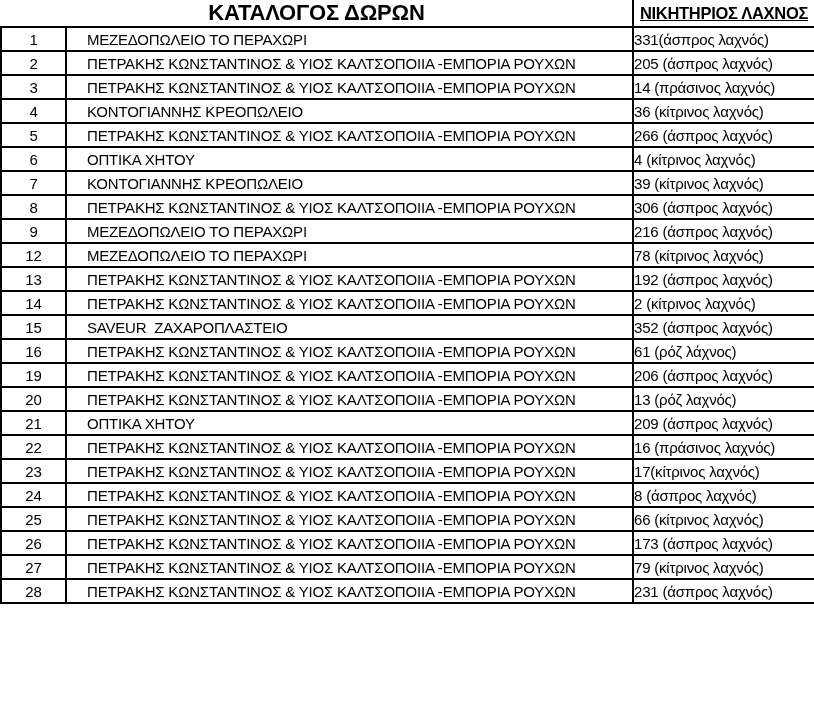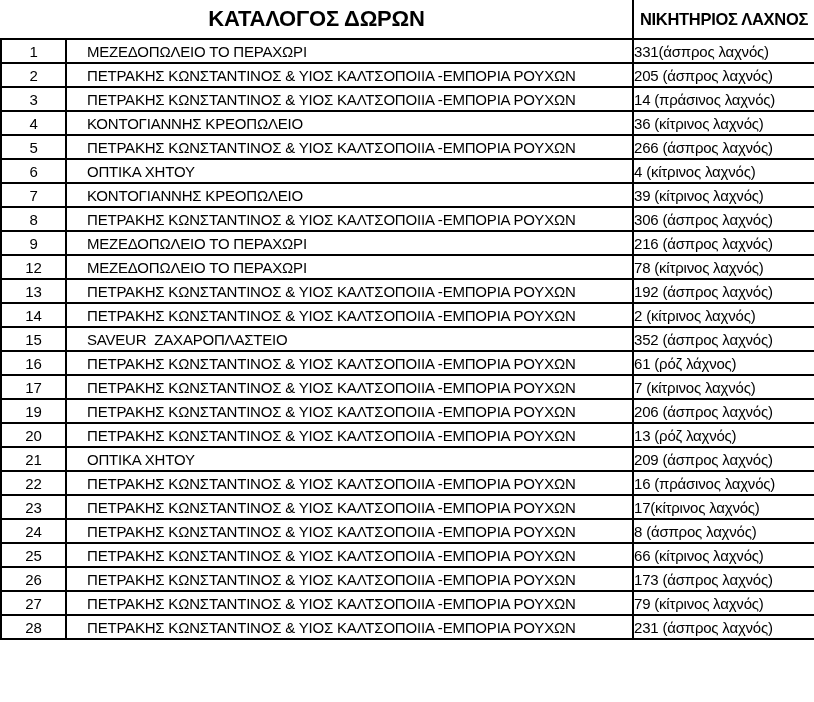--- a/index.html
+++ b/index.html
@@ -18,21 +18,21 @@
   table.catalog {
     border-collapse: collapse;
     table-layout: fixed;
     width: 814px;
   }
   col.c-num  { width: 65px; }
   col.c-name { width: 567px; }
   col.c-win  { width: 182px; }
 
   
-  tr.header-row { height: 39px; }
+  tr.header-row { height: 27px; }
   th.title-cell {
     border: none;
     border-bottom: 2px solid #000;
     text-align: center;
     vertical-align: middle;
     font-size: 22px;
     font-weight: bold;
     letter-spacing: -0.2px;
     padding: 0;
   }
@@ -40,20 +40,21 @@
     border: none;
     border-left: 2px solid #000;
     border-right: 2px solid #000;
     border-bottom: 2px solid #000;
     text-align: center;
     vertical-align: middle;
     font-size: 16.5px;
     font-weight: bold;
     letter-spacing: -0.3px;
     padding: 0;
+    text-decoration: underline;
   }
 
   
   tbody tr { height: 24px; }
   tbody td {
     border: 2px solid #000;
     vertical-align: middle;
     font-size: 15px;
     letter-spacing: -0.2px;
     padding: 0;
@@ -145,25 +146,20 @@
     <td class="num">15</td>
     <td class="name">SAVEUR  ΖΑΧΑΡΟΠΛΑΣΤΕΙΟ</td>
     <td class="ticket">352 (άσπρος λαχνός)</td>
   </tr>
         <tr>
     <td class="num">16</td>
     <td class="name">ΠΕΤΡΑΚΗΣ ΚΩΝΣΤΑΝΤΙΝΟΣ &amp; ΥΙΟΣ ΚΑΛΤΣΟΠΟΙΙΑ -ΕΜΠΟΡΙΑ ΡΟΥΧΩΝ</td>
     <td class="ticket">61 (ρόζ λάχνος)</td>
   </tr>
         <tr>
-    <td class="num">17</td>
-    <td class="name">ΠΕΤΡΑΚΗΣ ΚΩΝΣΤΑΝΤΙΝΟΣ &amp; ΥΙΟΣ ΚΑΛΤΣΟΠΟΙΙΑ -ΕΜΠΟΡΙΑ ΡΟΥΧΩΝ</td>
-    <td class="ticket">7 (κίτρινος λαχνός)</td>
-  </tr>
-        <tr>
     <td class="num">19</td>
     <td class="name">ΠΕΤΡΑΚΗΣ ΚΩΝΣΤΑΝΤΙΝΟΣ &amp; ΥΙΟΣ ΚΑΛΤΣΟΠΟΙΙΑ -ΕΜΠΟΡΙΑ ΡΟΥΧΩΝ</td>
     <td class="ticket">206 (άσπρος λαχνός)</td>
   </tr>
         <tr>
     <td class="num">20</td>
     <td class="name">ΠΕΤΡΑΚΗΣ ΚΩΝΣΤΑΝΤΙΝΟΣ &amp; ΥΙΟΣ ΚΑΛΤΣΟΠΟΙΙΑ -ΕΜΠΟΡΙΑ ΡΟΥΧΩΝ</td>
     <td class="ticket">13 (ρόζ λαχνός)</td>
   </tr>
         <tr>

